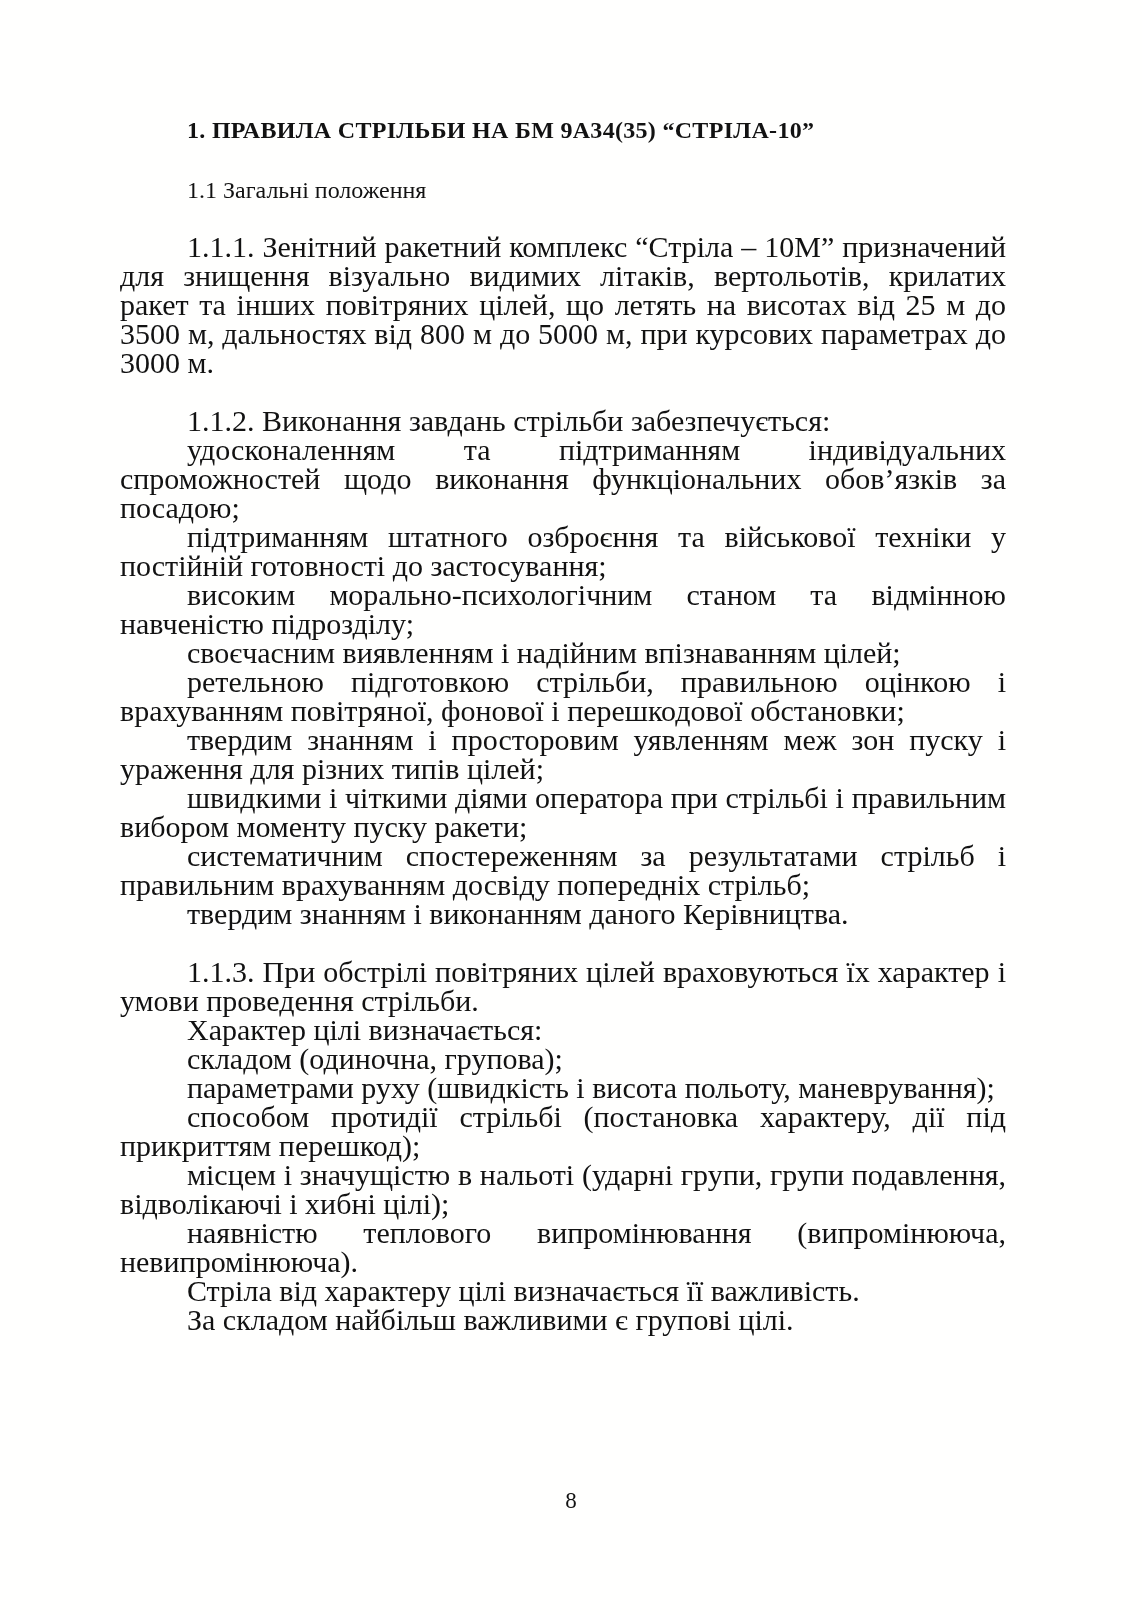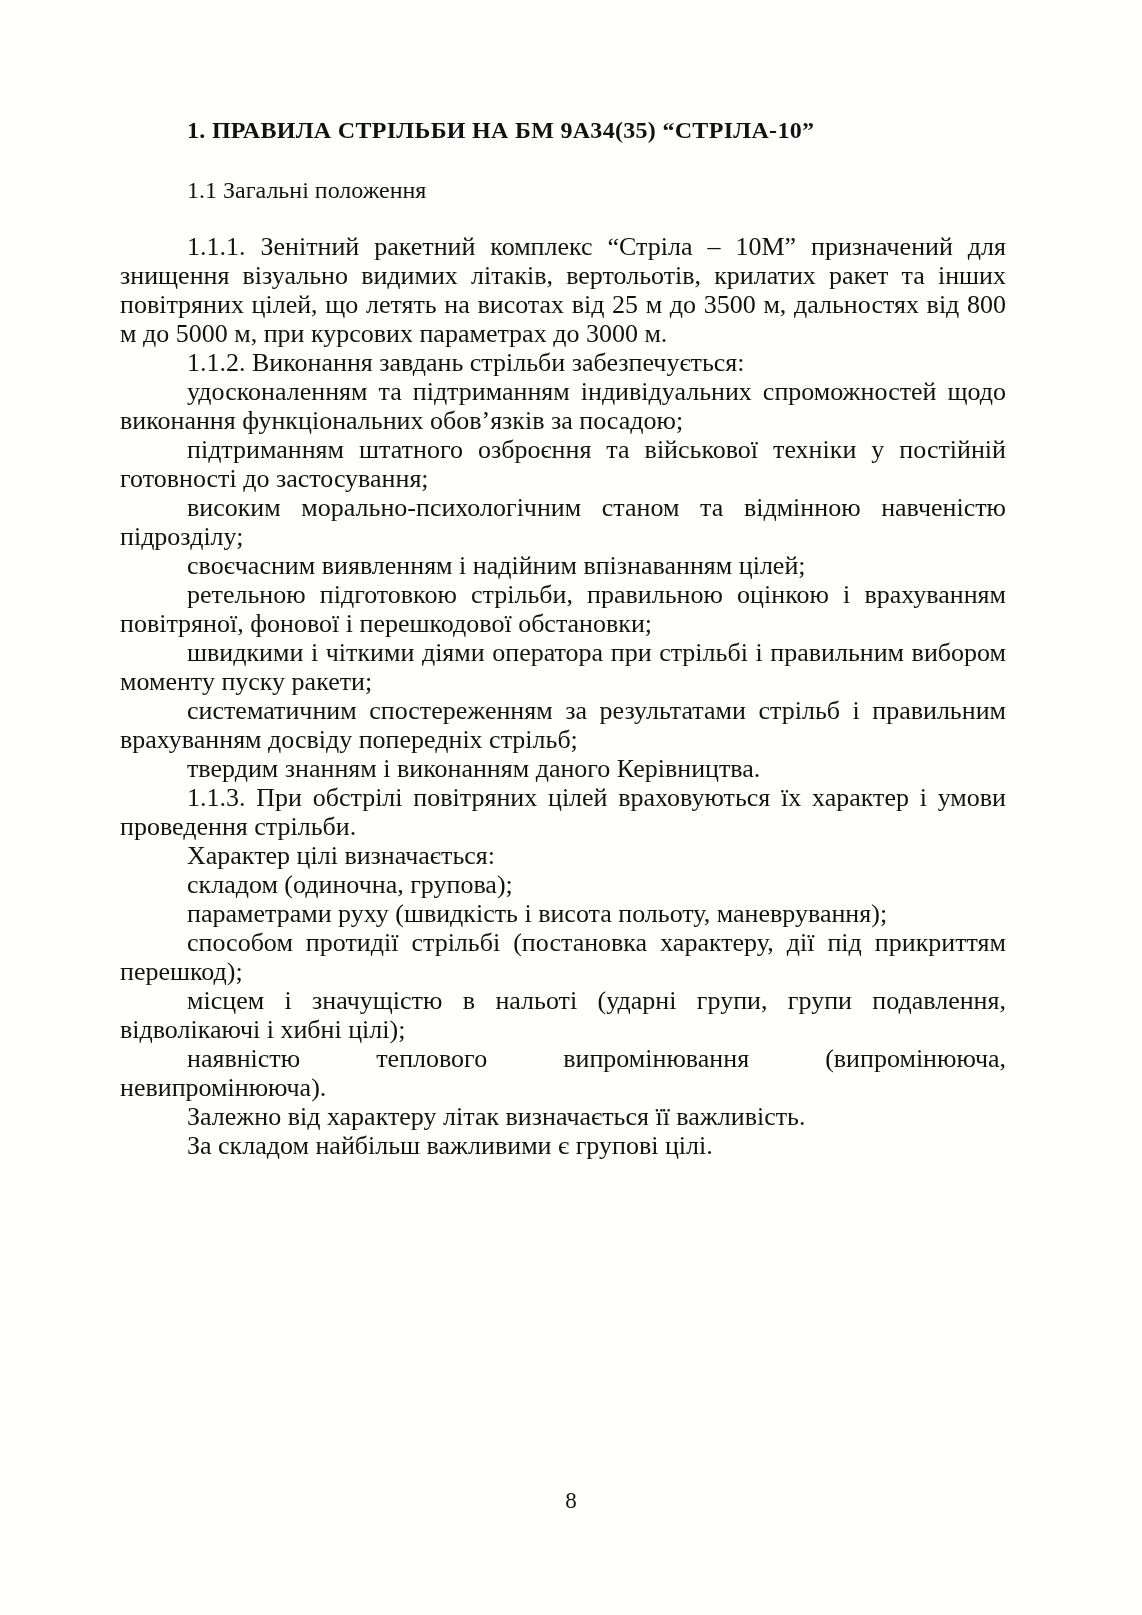--- a/index.html
+++ b/index.html
@@ -35,27 +35,28 @@
     letter-spacing: 0.3px;
   }
   .section-heading {
     font-size: 24px;
     line-height: 29px;
     font-weight: normal;
     margin: 0 0 27px 0;
     text-indent: 67px;
   }
   .para {
-    font-size: 26px;
+    font-size: 30px;
     line-height: 29px;
     margin: 0;
     text-align: justify;
     text-indent: 67px;
   }
   .gap-before {
+    margin-top: 29px;
   }
   .page-number {
     position: absolute;
     top: 1487px;
     left: 120px;
     right: 120px;
     text-align: center;
     font-size: 23px;
     line-height: 28px;
   }
@@ -71,30 +72,31 @@
     <h2 class="section-heading">1.1 Загальні положення</h2>
 
     <p class="para">1.1.1. Зенітний ракетний комплекс “Стріла – 10М” призначений для знищення візуально видимих літаків, вертольотів, крилатих ракет та інших повітряних цілей, що летять на висотах від 25 м до 3500 м, дальностях від 800 м до 5000 м, при курсових параметрах до 3000 м.</p>
 
     <p class="para gap-before">1.1.2. Виконання завдань стрільби забезпечується:</p>
     <p class="para">удосконаленням та підтриманням індивідуальних спроможностей щодо виконання функціональних обов’язків за посадою;</p>
     <p class="para">підтриманням штатного озброєння та військової техніки у постійній готовності до застосування;</p>
     <p class="para">високим морально-психологічним станом та відмінною навченістю підрозділу;</p>
     <p class="para">своєчасним виявленням і надійним впізнаванням цілей;</p>
     <p class="para">ретельною підготовкою стрільби, правильною оцінкою і врахуванням повітряної, фонової і перешкодової обстановки;</p>
+    <p class="para">твердим знанням і просторовим уявленням меж зон пуску і ураження для різних типів цілей;</p>
     <p class="para">швидкими і чіткими діями оператора при стрільбі і правильним вибором моменту пуску ракети;</p>
     <p class="para">систематичним спостереженням за результатами стрільб і правильним врахуванням досвіду попередніх стрільб;</p>
     <p class="para">твердим знанням і виконанням даного Керівництва.</p>
 
     <p class="para gap-before">1.1.3. При обстрілі повітряних цілей враховуються їх характер і умови проведення стрільби.</p>
     <p class="para">Характер цілі визначається:</p>
     <p class="para">складом (одиночна, групова);</p>
     <p class="para">параметрами руху (швидкість і висота польоту, маневрування);</p>
     <p class="para">способом протидії стрільбі (постановка характеру, дії під прикриттям перешкод);</p>
     <p class="para">місцем і значущістю в нальоті (ударні групи, групи подавлення, відволікаючі і хибні цілі);</p>
     <p class="para">наявністю теплового випромінювання (випромінююча, невипромінююча).</p>
-    <p class="para">Залежно від характеру літак визначається її важливість.</p>
+    <p class="para">Стріла від характеру цілі визначається її важливість.</p>
     <p class="para">За складом найбільш важливими є групові цілі.</p>
 
   </div>
 
   <div class="page-number">8</div>
 </div>
 
 </body></html>

